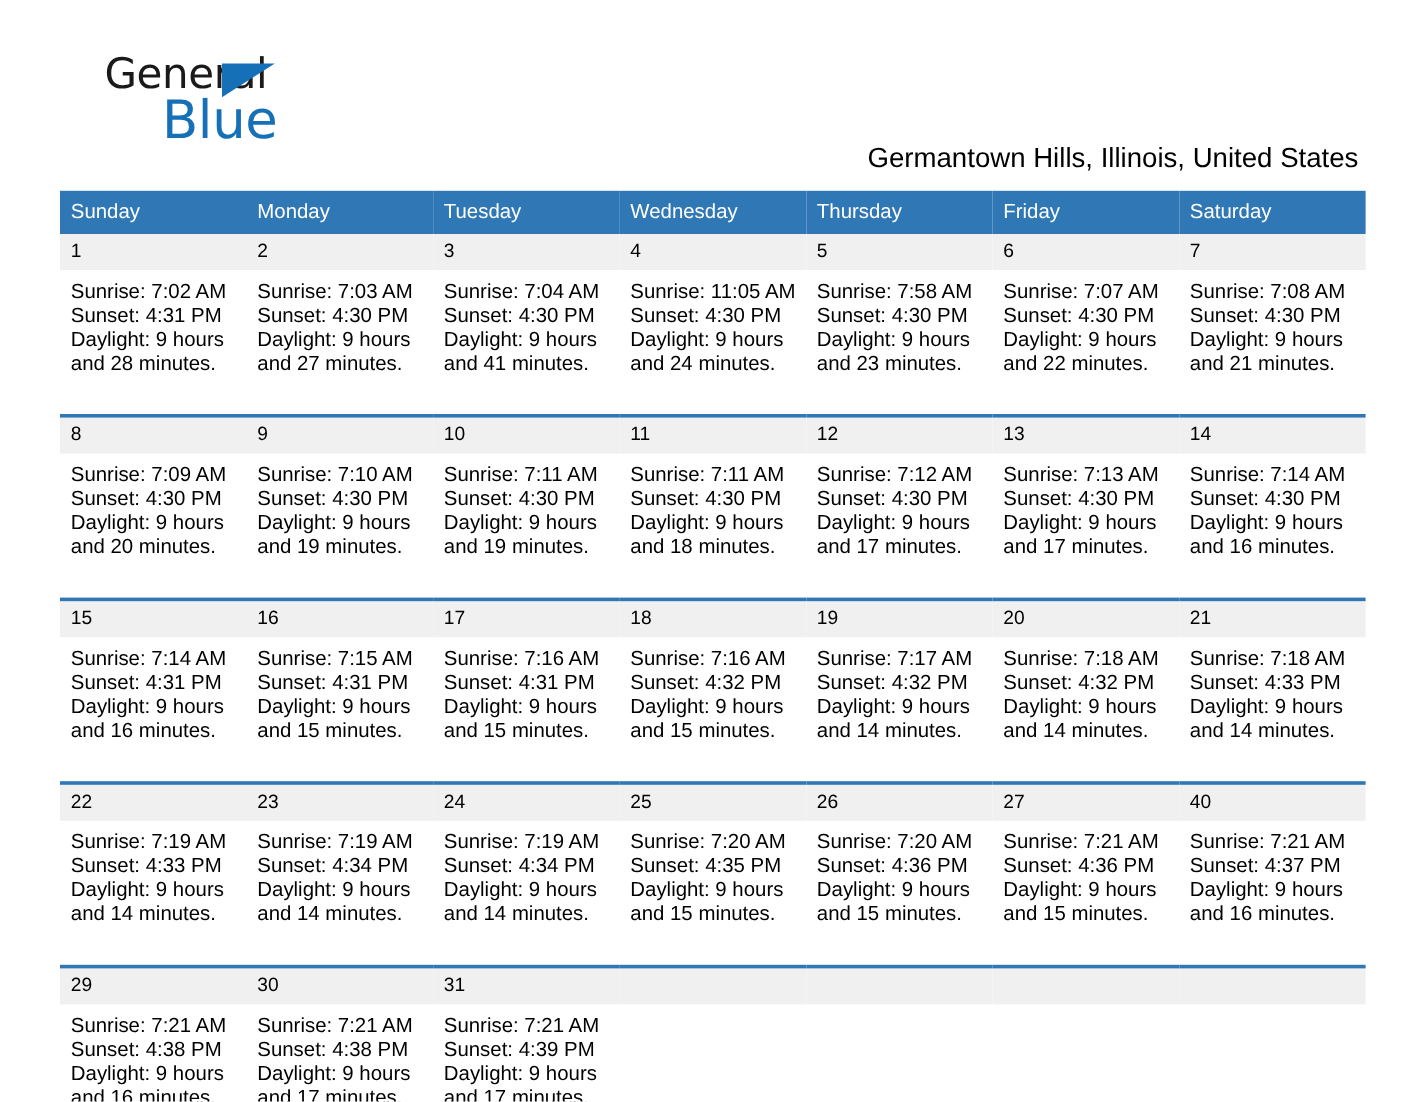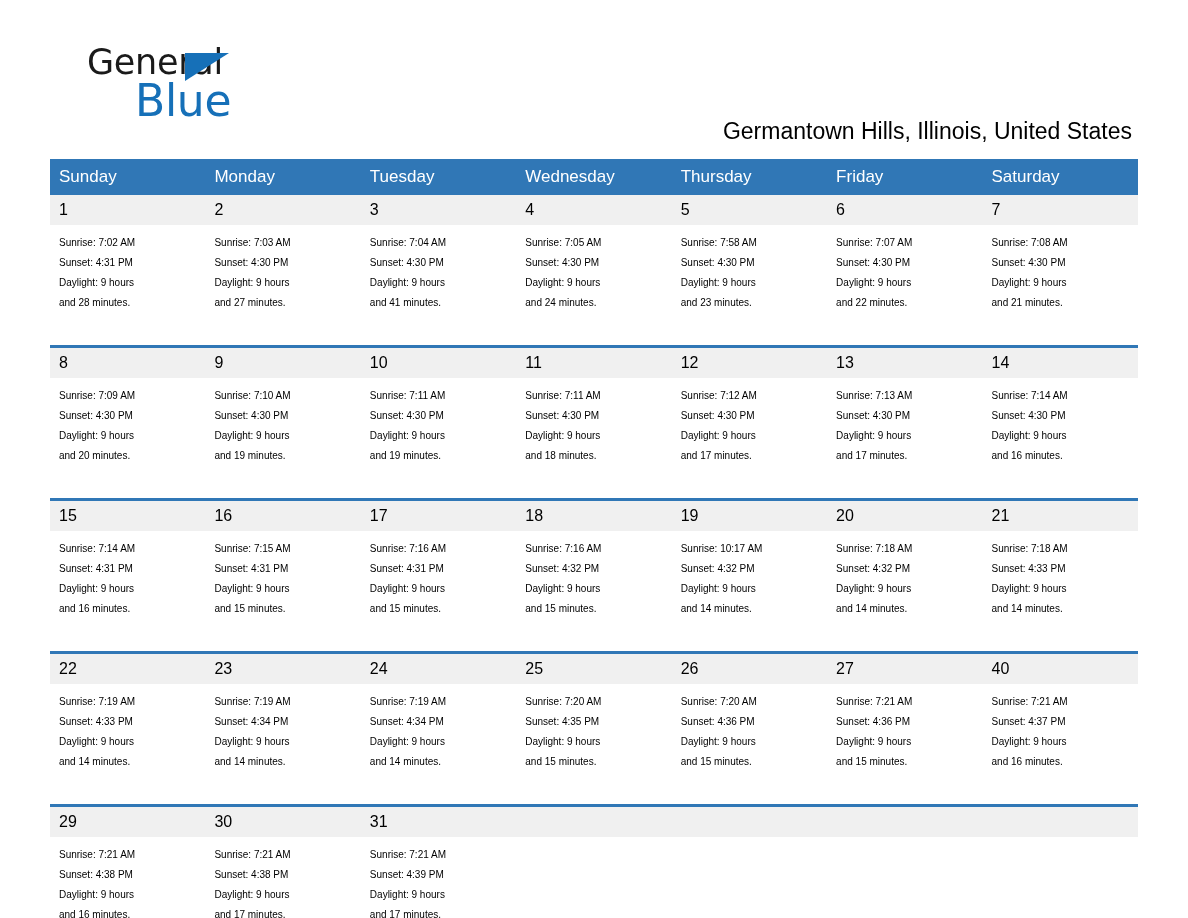--- a/index.html
+++ b/index.html
@@ -114,21 +114,21 @@
     font-size: 16px;
     padding: 6px 0 6px 9px;
     height: 18px;
     line-height: 18px;
   }
   .daynum.empty {
     color: transparent;
   }
   .details {
     padding: 8px 0 18px 9px;
-    font-size: 10px;
+    font-size: 17px;
     line-height: 20px;
     min-height: 88px;
     box-sizing: border-box;
   }
   .details div {
     white-space: nowrap;
   }
   .spacer-row td {
     height: 14px;
     padding: 0;
@@ -189,21 +189,21 @@
             <div class="details">
               <div>Sunrise: 7:04 AM</div>
               <div>Sunset: 4:30 PM</div>
               <div>Daylight: 9 hours</div>
               <div>and 41 minutes.</div>
             </div>
           </td>
           <td>
             <div class="daynum">4</div>
             <div class="details">
-              <div>Sunrise: 7:05 AM</div>
+              <div>Sunrise: 11:05 AM</div>
               <div>Sunset: 4:30 PM</div>
               <div>Daylight: 9 hours</div>
               <div>and 24 minutes.</div>
             </div>
           </td>
           <td>
             <div class="daynum">5</div>
             <div class="details">
               <div>Sunrise: 7:58 AM</div>
               <div>Sunset: 4:30 PM</div>
@@ -334,21 +334,21 @@
             <div class="details">
               <div>Sunrise: 7:16 AM</div>
               <div>Sunset: 4:32 PM</div>
               <div>Daylight: 9 hours</div>
               <div>and 15 minutes.</div>
             </div>
           </td>
           <td>
             <div class="daynum">19</div>
             <div class="details">
-              <div>Sunrise: 10:17 AM</div>
+              <div>Sunrise: 7:17 AM</div>
               <div>Sunset: 4:32 PM</div>
               <div>Daylight: 9 hours</div>
               <div>and 14 minutes.</div>
             </div>
           </td>
           <td>
             <div class="daynum">20</div>
             <div class="details">
               <div>Sunrise: 7:18 AM</div>
               <div>Sunset: 4:32 PM</div>

